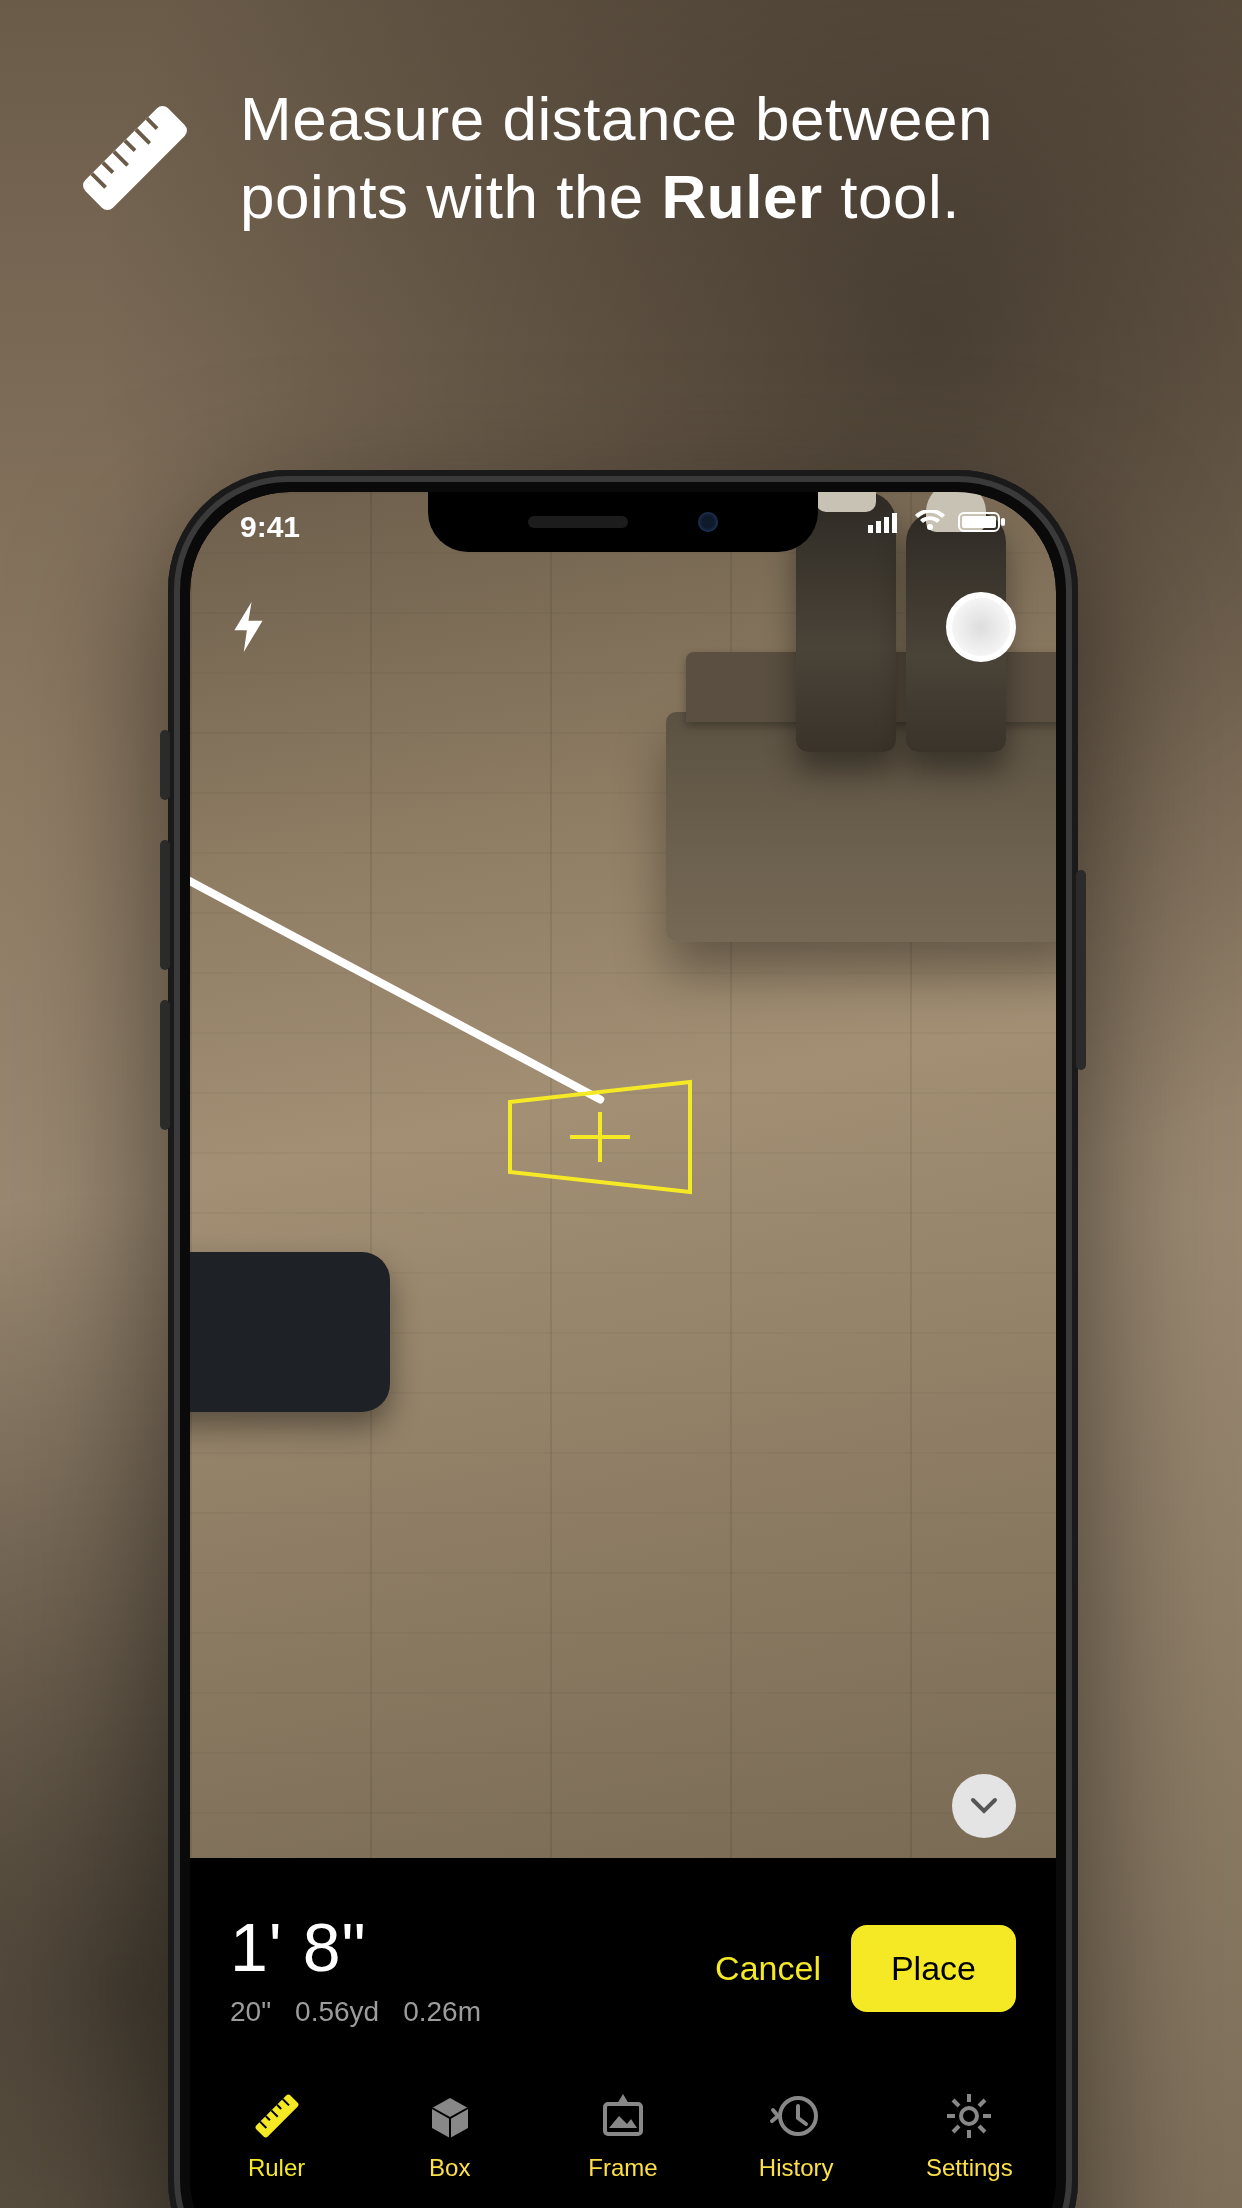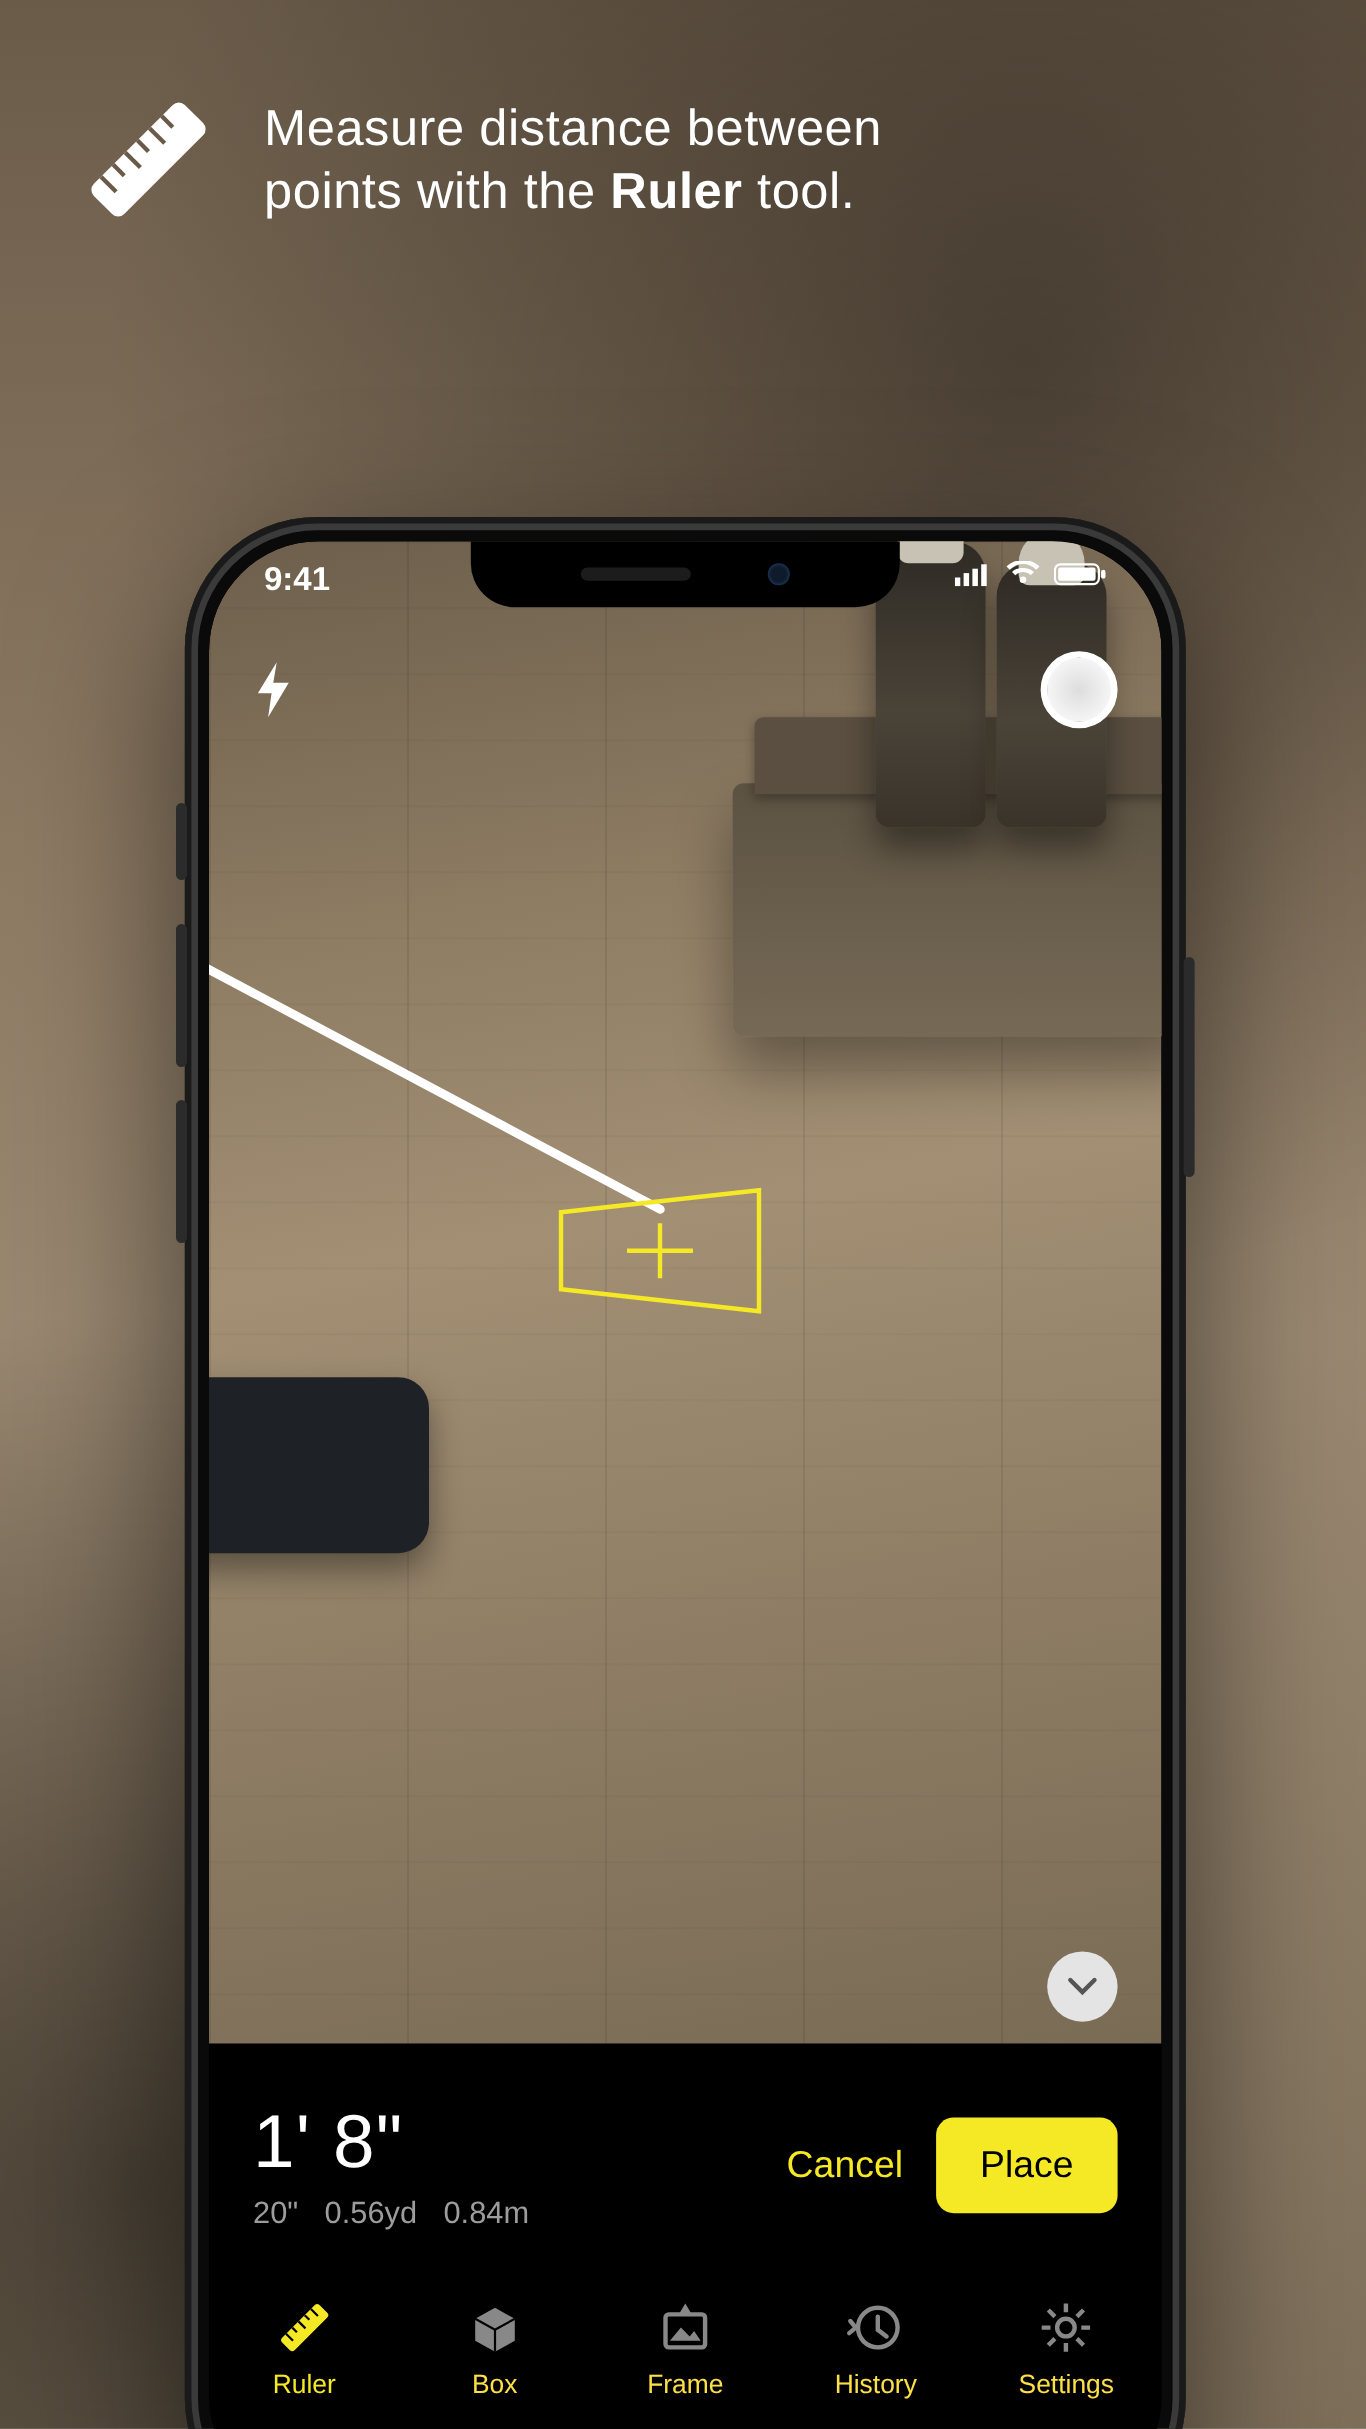--- a/index.html
+++ b/index.html
@@ -6,21 +6,21 @@
   html, body { width: 1242px; height: 2208px; overflow: hidden; font-family: -apple-system, "Helvetica Neue", Arial, sans-serif; }
   body {
     background:
       radial-gradient(circle at 75% 15%, rgba(0,0,0,0.4), transparent 40%),
       radial-gradient(circle at 10% 90%, rgba(0,0,0,0.45), transparent 35%),
       linear-gradient(180deg, #6a5b49 0%, #8d7a63 35%, #9a8871 55%, #7e6f5a 100%);
     position: relative;
   }
   
   .promo { position:absolute; top:80px; left:70px; right:60px; display:flex; align-items:center; gap:40px; }
-  .promo .text { color:#fff; font-size:46px; line-height:1.25; font-weight:400; letter-spacing:0.5px; }
+  .promo .text { color:#fff; font-size:62px; line-height:1.25; font-weight:400; letter-spacing:0.5px; }
   .promo .text .bold { font-weight:700; }
   .promo svg { flex:0 0 auto; }
 
   
   .phone {
     position:absolute; left:168px; top:470px; width:910px; height:1830px;
     border-radius:120px;
     background:#0a0a0a;
     box-shadow:
       0 60px 150px rgba(0,0,0,0.55),
@@ -188,21 +188,21 @@
           <path d="M4 4l11 11L26 4" stroke="#555" stroke-width="4" fill="none" stroke-linecap="round"></path>
         </svg>
     </div>
 
     <div class="measure">
       <div class="values">
         <div class="primary">1' 8"</div>
         <div class="secondary">
           <span>20"</span>
           <span>0.56yd</span>
-          <span>0.84m</span>
+          <span>0.26m</span>
         </div>
       </div>
       <div class="actions">
         <button class="cancel">Cancel</button>
         <button class="place">Place</button>
       </div>
     </div>
 
     <div class="tabbar">
       <div class="tab active">

